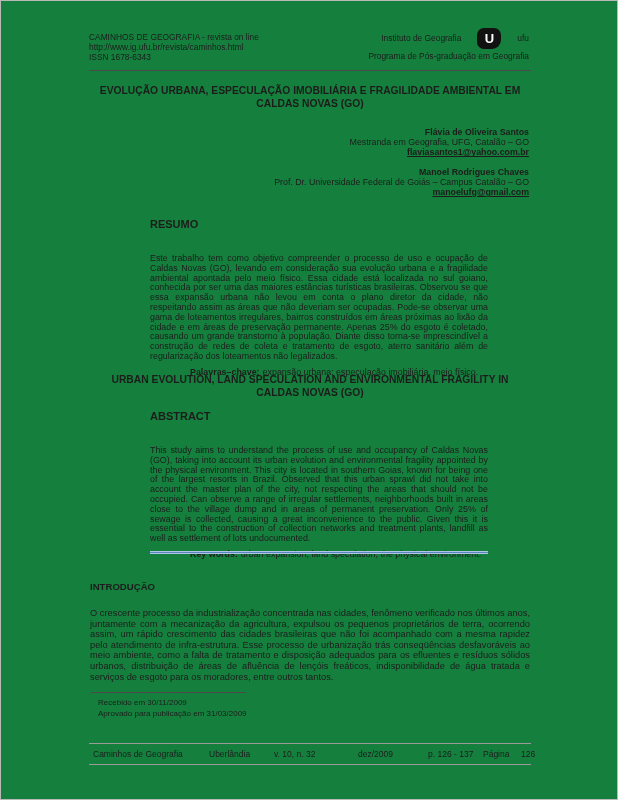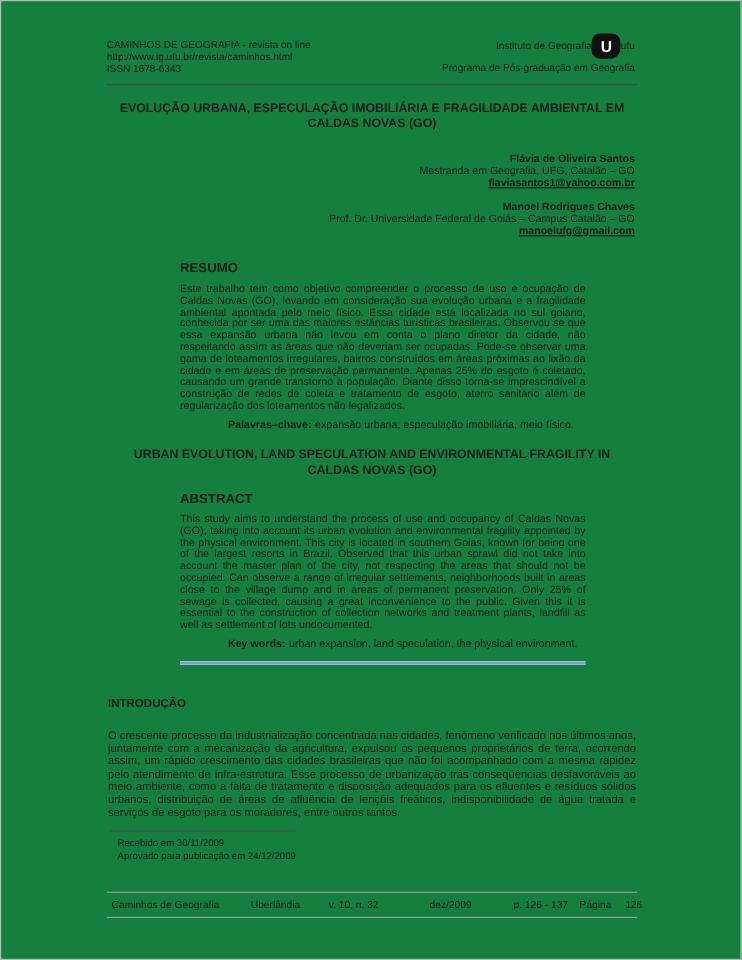--- a/index.html
+++ b/index.html
@@ -10,42 +10,42 @@
     background:#15803d;
     border:1px solid #b9b9b9;
     box-sizing:border-box;
     font-family:"Liberation Sans", sans-serif;
     color:#1c1c1c;
     overflow:hidden;
   }
   
   .hdr-left{position:absolute;top:31px;left:88px;font-size:8.4px;line-height:10px;}
   .hdr-right{position:absolute;top:24px;right:88px;text-align:right;font-size:8.4px;line-height:10px;}
-  .hdr-right-line1{display:flex;align-items:center;justify-content:flex-end;gap:0;height:26px;}
+  .hdr-right-line1{display:flex;align-items:center;justify-content:flex-end;gap:16px;height:26px;}
   .ufu-logo{
     display:inline-flex;align-items:center;justify-content:center;
     width:24px;height:21px;background:#111;
     border-radius:7px 7px 9px 7px;
   }
   .ufu-logo .glyph{color:#fff;font-weight:bold;font-size:13px;line-height:1;font-family:"Liberation Sans",sans-serif;}
   .hdr-rule{position:absolute;top:69px;left:88px;width:442px;border-top:1px solid #4a4a4a;}
   
   .title-pt{position:absolute;top:84px;left:89px;width:440px;text-align:center;font-weight:bold;font-size:10.3px;line-height:12.5px;}
   .title-en{position:absolute;top:373px;left:89px;width:440px;text-align:center;font-weight:bold;font-size:10.3px;line-height:12.5px;}
   
   .authors{position:absolute;top:126px;right:88px;text-align:right;font-size:8.8px;line-height:10.2px;}
   .author{margin-bottom:9px;}
   .author .name{font-weight:bold;}
   .author .email{font-weight:bold;text-decoration:underline;color:#1c1c1c;display:inline-block;}
   
   .block{position:absolute;left:149px;width:338px;}
   .block-resumo{top:217px;}
   .block-abstract{top:409px;}
   .block h3{margin:0;font-size:11px;font-weight:bold;}
-  .block .body{margin-top:6px;font-size:8.9px;line-height:9.8px;text-align:justify;}
+  .block .body{margin-top:24px;font-size:8.9px;line-height:9.8px;text-align:justify;}
   .block .keywords{margin-top:6px;font-size:8.9px;line-height:9.8px;padding-left:40px;}
   .kw-label{font-weight:bold;padding-right:3px;}
   
   .blue-rule{position:absolute;top:550px;left:149px;width:338px;height:1px;background:#5b84bd;border-top:1px solid #adc6e5;border-bottom:1px solid #adc6e5;}
   
   .intro{position:absolute;top:580px;left:89px;width:440px;}
   .intro h3{margin:0;font-size:9.6px;font-weight:bold;}
   .intro .body{margin-top:16px;font-size:9.3px;line-height:10.6px;text-align:justify;}
   
   .footnote-rule{position:absolute;top:691px;left:90px;width:155px;border-top:1px solid #4a4a4a;}
@@ -121,21 +121,21 @@
   <div class="blue-rule"></div>
 
   <div class="intro">
     <h3>INTRODUÇÃO</h3>
     <div class="body">O crescente processo da industrialização concentrada nas cidades, fenômeno verificado nos últimos anos, juntamente com a mecanização da agricultura, expulsou os pequenos proprietários de terra, ocorrendo assim, um rápido crescimento das cidades brasileiras que não foi acompanhado com a mesma rapidez pelo atendimento de infra-estrutura. Esse processo de urbanização trás conseqüências desfavoráveis ao meio ambiente, como a falta de tratamento e disposição adequados para os efluentes e resíduos sólidos urbanos, distribuição de áreas de afluência de lençóis freáticos, indisponibilidade de água tratada e serviços de esgoto para os moradores, entre outros tantos.</div>
   </div>
 
   <div class="footnote-rule"></div>
   <div class="footnote">
     <div>Recebido em 30/11/2009</div>
-    <div>Aprovado para publicação em 24/12/2009</div>
+    <div>Aprovado para publicação em 31/03/2009</div>
   </div>
 
   <div class="footer">
     <span class="f-journal">Caminhos de Geografia</span>
     <span class="f-city">Uberlândia</span>
     <span class="f-volume">v. 10, n. 32</span>
     <span class="f-date">dez/2009</span>
     <span class="f-pages">p. 126 - 137</span>
     <span class="f-pagelabel">Página</span>
     <span class="f-pagenum">126</span>

